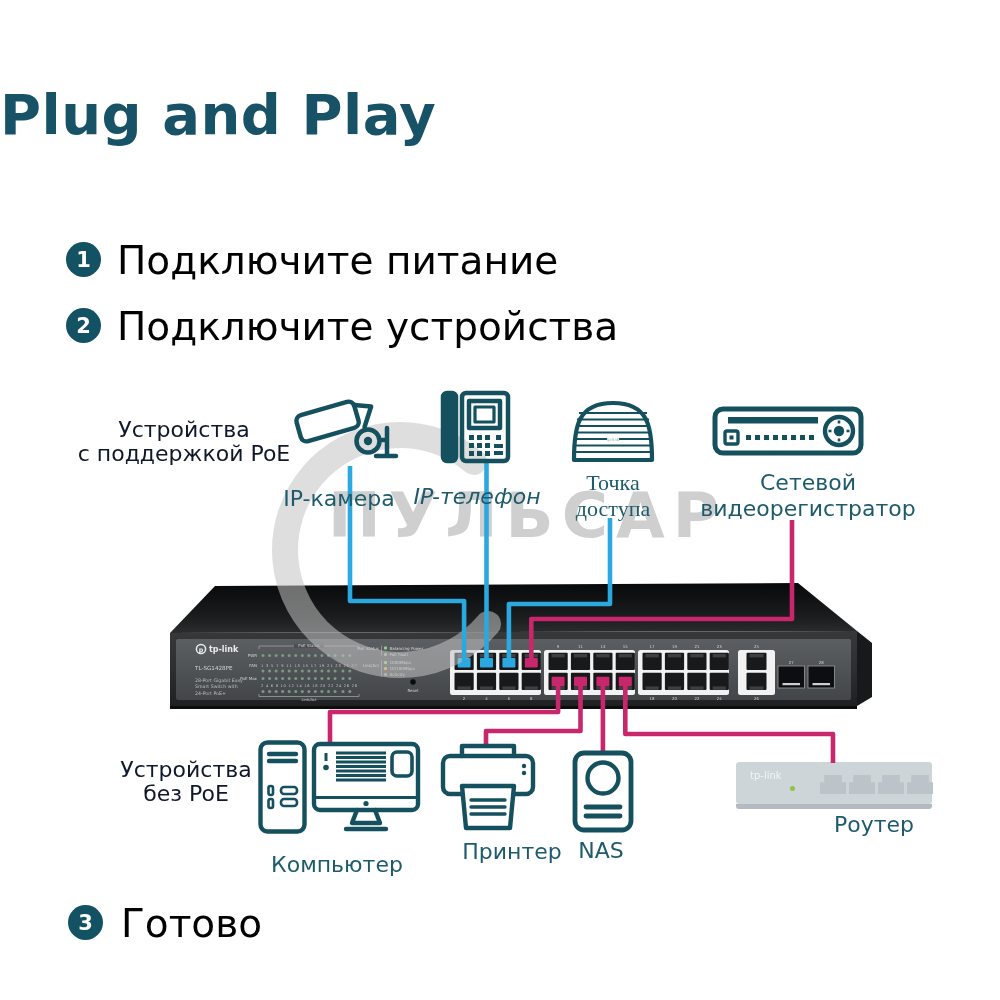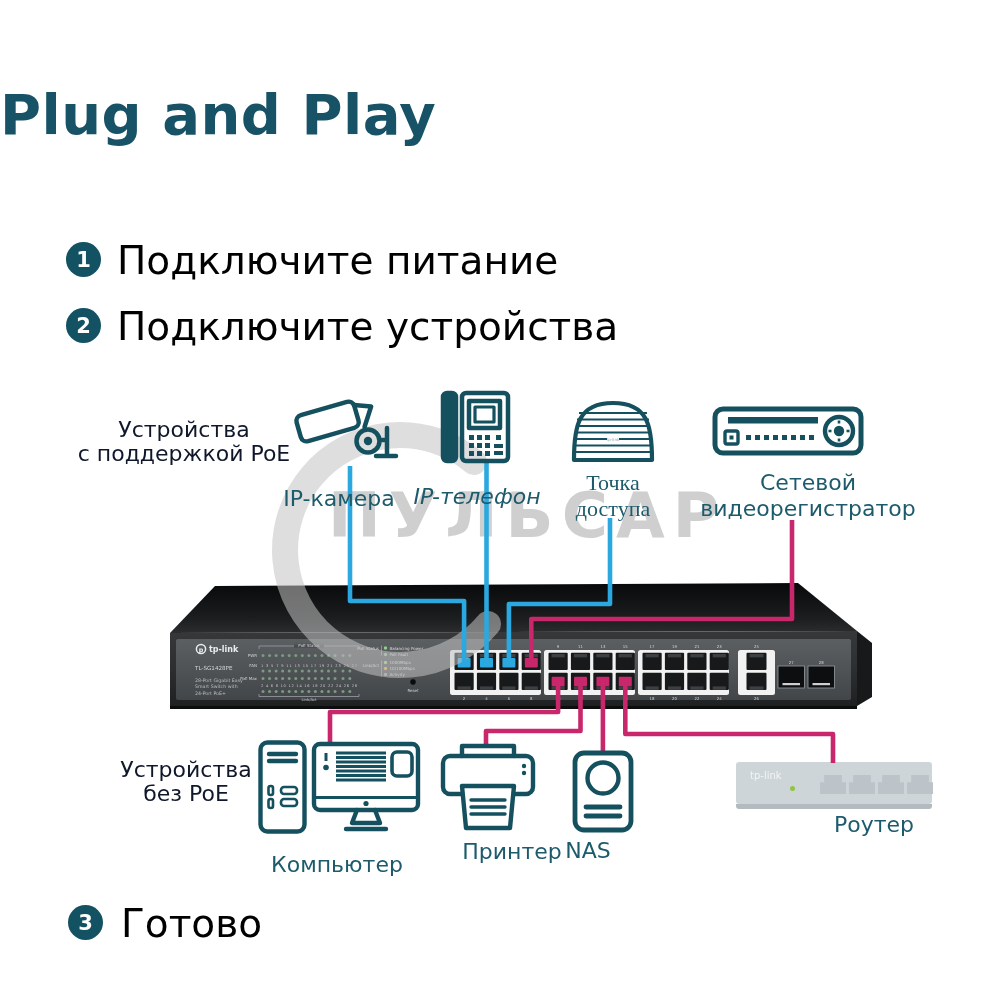--- a/index.html
+++ b/index.html
@@ -449,21 +449,21 @@
 <div class="abs dev-label" style="left:512px;top:839px;">Принтер</div>
 
 <svg class="abs icon" style="left:572px;top:750px;" width="62" height="84" viewBox="0 0 62 84">
   <g stroke="#15505f" stroke-width="4.8" fill="none" stroke-linejoin="round" stroke-linecap="round">
     <rect x="3" y="3" width="56" height="77" rx="9"></rect>
     <circle cx="31" cy="28" r="15.5" stroke-width="4.4"></circle>
     <line x1="14" y1="57" x2="48" y2="57"></line>
     <line x1="14" y1="66" x2="48" y2="66"></line>
   </g>
 </svg>
-<div class="abs dev-label" style="left:588px;top:838px;">NAS</div>
+<div class="abs dev-label" style="left:601px;top:838px;">NAS</div>
 
 <div class="abs router"></div>
 <div class="abs router-base"></div>
 <div class="abs router-brand">tp-link</div>
 <div class="abs router-led"></div>
 <div class="abs router-port" style="left:820px;"></div>
 <div class="abs router-port" style="left:849px;"></div>
 <div class="abs router-port" style="left:878px;"></div>
 <div class="abs router-port" style="left:907px;"></div>
 <div class="abs dev-label" style="left:839px;top:812px;margin-left:35px;">Роутер</div>

